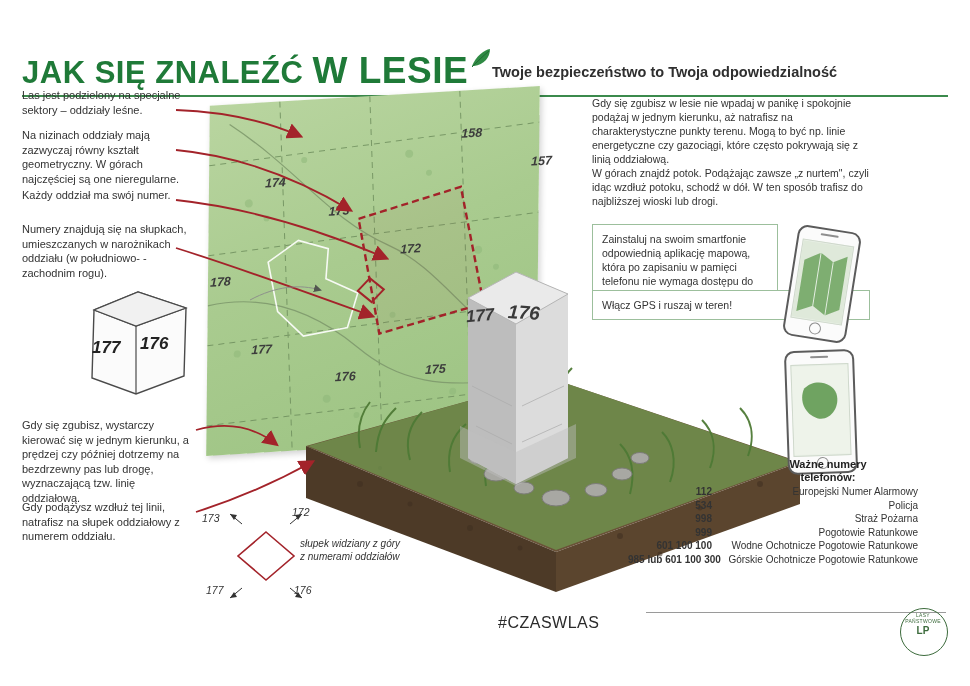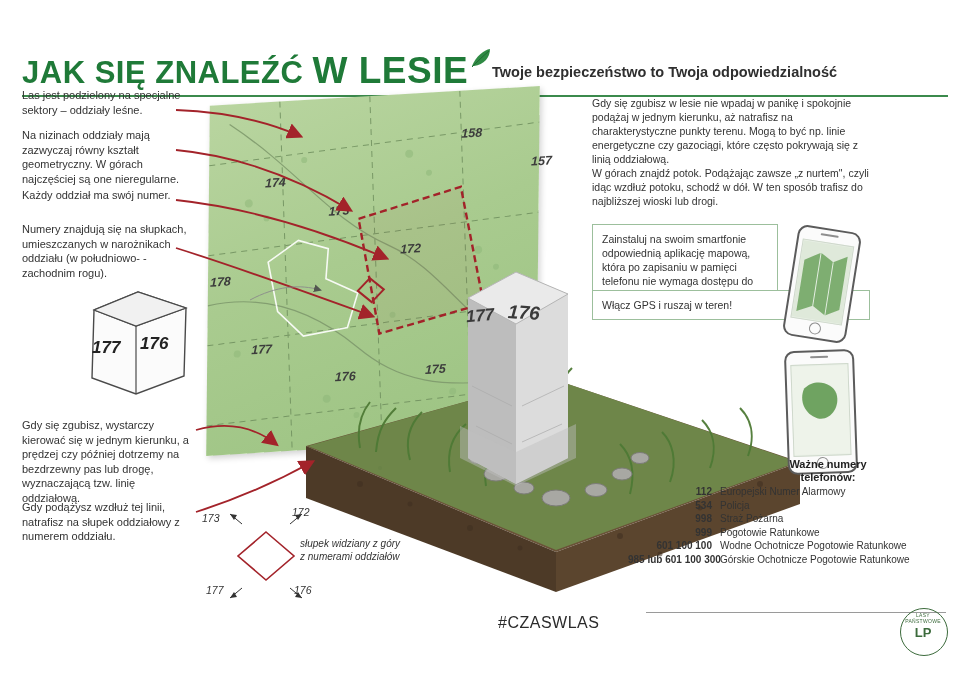--- a/index.html
+++ b/index.html
@@ -95,29 +95,29 @@
   .phone .spk{position:absolute;left:50%;transform:translateX(-50%);top:4px;width:18px;height:2px;background:#8e8e8e;border-radius:2px;}
   .phone .home{position:absolute;left:50%;transform:translateX(-50%);bottom:3px;width:10px;height:10px;border:1px solid #8e8e8e;border-radius:50%;}
   .ph1{left:790px;top:228px;width:60px;height:108px;transform:rotate(9deg);}
   .ph2{left:786px;top:350px;width:66px;height:120px;transform:rotate(-2deg);}
 
   
   .phones-title{position:absolute;left:768px;top:458px;width:120px;font-size:11px;font-weight:bold;text-align:center;line-height:13px;color:#222;}
   .num-table{position:absolute;left:628px;top:486px;width:290px;font-size:10px;line-height:12.6px;color:#333;}
   .num-row{display:flex;margin-bottom:1px;}
   .num-row .k{width:92px;text-align:right;font-weight:bold;padding-right:8px;box-sizing:border-box;white-space:nowrap;}
-  .num-row .v{flex:1;}
+  .num-row .v{flex:1;text-align:right;}
 
   
   .hashtag{position:absolute;left:498px;top:614px;font-size:16px;font-weight:normal;color:#2b2b2b;letter-spacing:.5px;}
   .foot-rule{position:absolute;left:646px;top:612px;width:300px;height:1px;background:#9a9a9a;}
   .credits{position:absolute;left:680px;top:620px;width:210px;font-size:9.5px;line-height:12.5px;font-style:italic;color:#333;}
   .lp-logo{position:absolute;left:900px;top:608px;width:46px;height:46px;}
   .lp-logo .ring{position:absolute;left:0;top:0;width:46px;height:46px;border:1.4px solid #3c6b3c;border-radius:50%;}
-  .lp-logo .txt{position:absolute;left:0;top:17px;width:46px;text-align:center;font-size:13px;font-weight:bold;color:#3c6b3c;}
+  .lp-logo .txt{position:absolute;left:0;top:17px;width:46px;text-align:center;font-size:10px;font-weight:bold;color:#3c6b3c;}
   .lp-logo .cap{position:absolute;left:0;top:4px;width:46px;text-align:center;font-size:5px;color:#3c6b3c;letter-spacing:.3px;}
 
   
   .scene{position:absolute;left:300px;top:236px;width:520px;height:368px;}
   .mon-num-l{position:absolute;left:462px;top:305px;font-size:17px;font-weight:bold;font-style:italic;color:#3a3a3a;transform:rotate(-5deg);}
   .mon-num-r{position:absolute;left:503px;top:302px;font-size:19px;font-weight:bold;font-style:italic;color:#3a3a3a;transform:rotate(4deg);}
 
   .arrows{position:absolute;left:0;top:0;width:970px;height:686px;pointer-events:none;}
 </style>
 </head>

